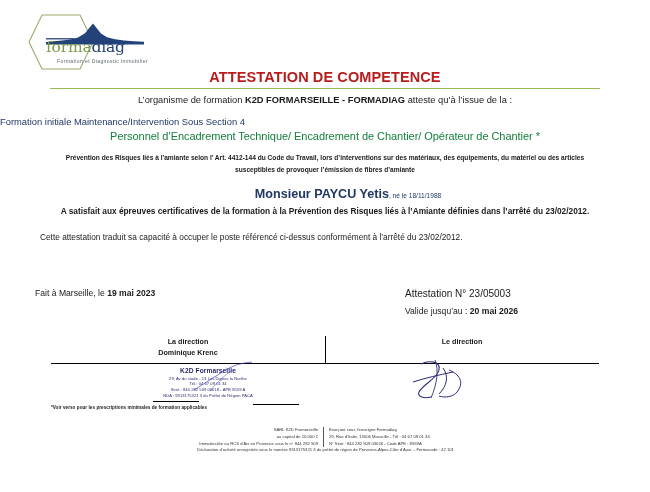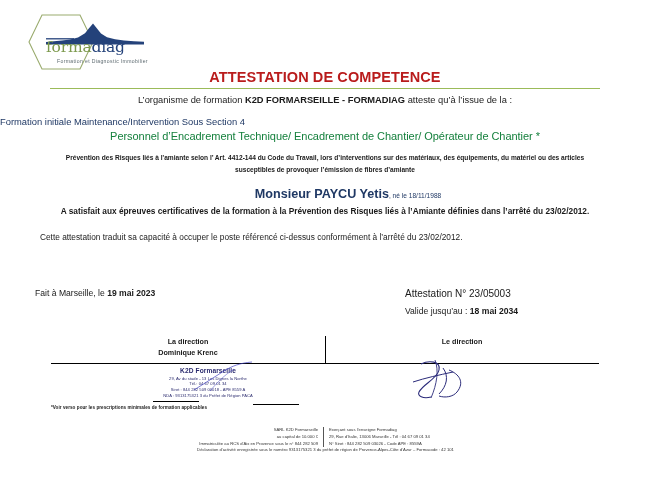--- a/index.html
+++ b/index.html
@@ -387,21 +387,21 @@
 
   <div class="line-person"><span class="person-name">Monsieur PAYCU Yetis</span><span class="person-birth">, né le 18/11/1988</span></div>
 
   <div class="line-satisfied">A satisfait aux épreuves certificatives de la formation à la Prévention des Risques liés à l’Amiante définies dans l’arrêté du 23/02/2012.</div>
   <div class="line-capacity">Cette attestation traduit sa capacité à occuper le poste référencé ci-dessus conformément à l’arrêté du 23/02/2012.</div>
 
   <div class="line-place"><span>Fait à Marseille, le </span><b>19 mai 2023</b></div>
 
   <div class="line-attest-no"><span>Attestation N° </span><span>23/05003</span></div>
 
-  <div class="line-valid"><span>Valide jusqu’au : </span><b>18 mai 2034</b></div>
+  <div class="line-valid"><span>Valide jusqu’au : </span><b>20 mai 2026</b></div>
 
   <div class="sig-zone">
     <div class="sig-col left">
       <div>La direction</div>
       <div>Dominique Krenc</div>
     </div>
     <div class="sig-divider"></div>
     <div class="sig-col right">
       <div>Le direction</div>
     </div>

